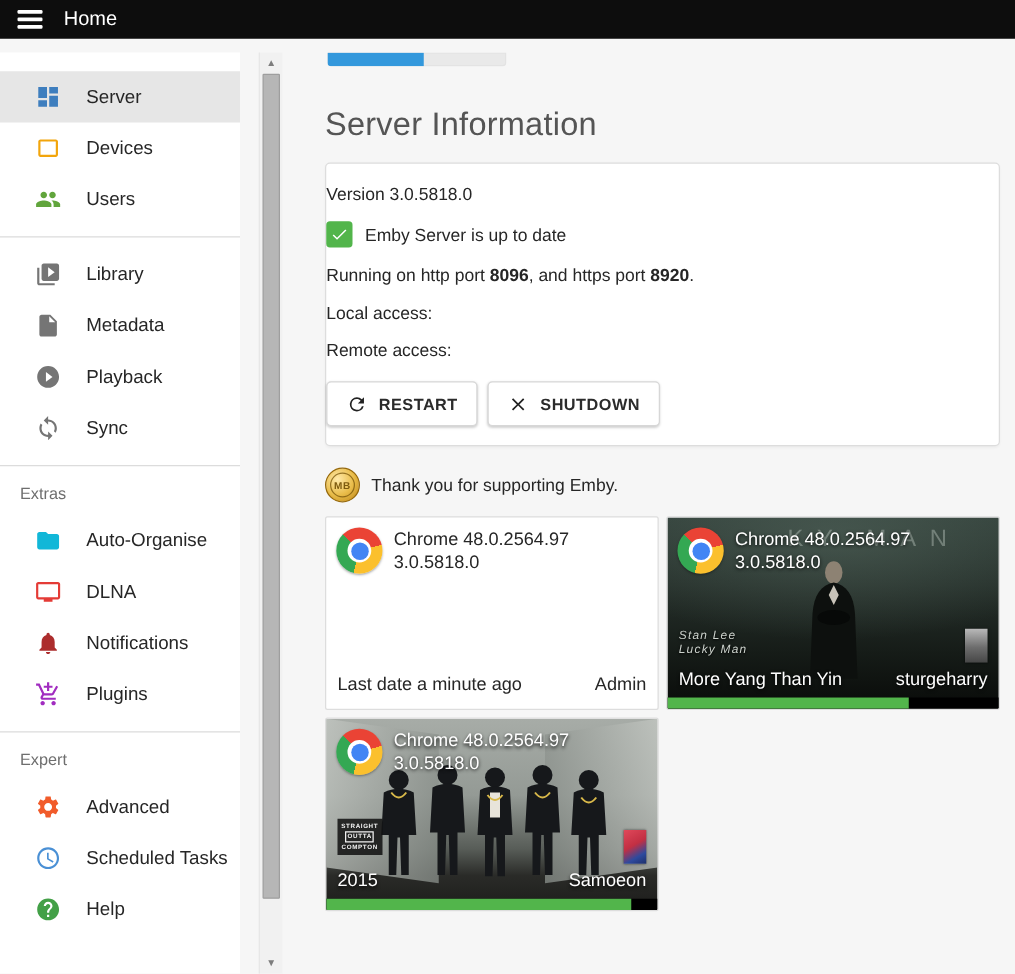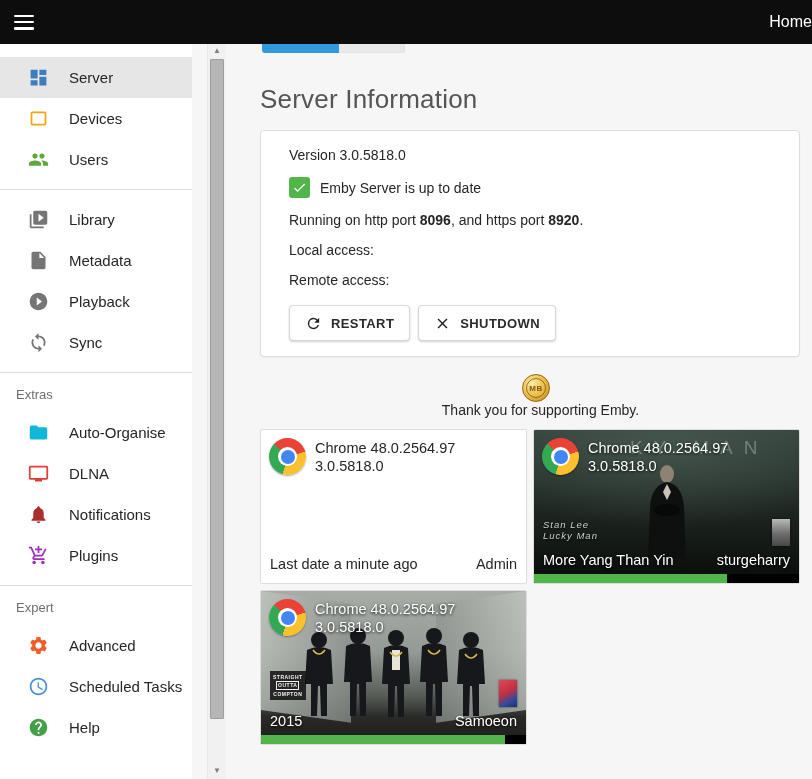--- a/index.html
+++ b/index.html
@@ -1,20 +1,20 @@
 <!DOCTYPE html>
 <html><head>
 <meta charset="utf-8">
 <style>
   * { box-sizing: border-box; margin: 0; padding: 0; }
   html,body { width: 812px; height: 779px; overflow: hidden; }
   body { font-family: "Liberation Sans", sans-serif; background: #f6f6f6; position: relative; color: #262626; }
 
   
-  .topbar { position: absolute; top:0; left:0; right:0; height:44px; background:#0d0d0d; display:flex; align-items:center; z-index:30;justify-content:space-between; }
+  .topbar { position: absolute; top:0; left:0; right:0; height:31px; background:#0d0d0d; display:flex; align-items:center; z-index:30; }
   .hamburger { width:20px; height:15px; margin-left:14px; display:flex; flex-direction:column; justify-content:space-between; cursor:pointer; }
   .hamburger span { display:block; height:2.6px; background:#fff; border-radius:1px; }
   .topbar-title { color:#fff; font-size:16px; margin-left:17px; }
 
   
   .sidebar { position:absolute; top:42px; left:0; width:192px; bottom:0; background:#fff; padding-top:15px; overflow:hidden; }
   .nav-item { height:41px; display:flex; align-items:center; padding-left:28px; cursor:pointer; }
   .nav-item.selected { background:#e6e6e6; }
   .nav-item svg { width:21px; height:21px; flex:0 0 21px; }
   .nav-label { margin-left:20px; font-size:15px; color:#262626; }
@@ -28,31 +28,31 @@
   .vscroll .arrow.down { bottom:0; }
   .vscroll .thumb { position:absolute; left:2px; right:2px; top:17px; bottom:60px; background:#b6b6b6; border:1px solid #9e9e9e; border-radius:1px; }
 
   
   .content { position:absolute; left:226px; top:42px; right:0; bottom:0; padding-left:34px; overflow:hidden; }
   .top-progress { margin-left:2px; width:143px; height:11px; background:#e9e9e9; border-radius:0 0 3px 3px; overflow:hidden; box-shadow:0 0 0 1px #e3e3e3 inset; }
   .top-progress .fill { height:100%; background:#3398dc; }
 
   h1.page-h { font-size:26px; font-weight:400; color:#555; margin:31px 0 15px; letter-spacing:.2px; }
 
-  .info-card { width:540px; background:#fff; border:1px solid #ddd; border-radius:4px; padding:2px 28px 15px; box-shadow:0 1px 2px rgba(0,0,0,.04); }
+  .info-card { width:540px; background:#fff; border:1px solid #ddd; border-radius:4px; padding:2px 0 15px; box-shadow:0 1px 2px rgba(0,0,0,.04); }
   .info-card p { font-size:14px; margin-top:14px; color:#262626; }
   .check-row { display:flex; align-items:center; margin-top:14px; }
   .check-box { width:21px; height:21px; background:#52b54b; border-radius:3px; display:flex; align-items:center; justify-content:center; flex:0 0 21px; }
   .check-box svg { width:15px; height:15px; }
   .check-row span { margin-left:10px; font-size:14px; }
   .btn-row { display:flex; gap:8px; margin-top:17px; }
   .btn { display:inline-flex; align-items:center; gap:9px; background:#fff; border:1px solid #d7d7d7; border-radius:4px; padding:0 15px; height:36px; font-size:13px; font-weight:700; color:#2b2b2b; letter-spacing:.4px; box-shadow:0 1px 2px rgba(0,0,0,.18); cursor:pointer; font-family:"Liberation Sans",sans-serif; }
   .btn svg { width:17px; height:17px; }
 
-  .supporter { display:flex; align-items:center; margin-top:17px;flex-direction:column; }
+  .supporter { display:flex; align-items:center; margin-top:17px; }
   .coin { width:28px; height:28px; border-radius:50%; background:radial-gradient(circle at 35% 32%, #ffe9a8, #e9bc49 52%, #bb8315); border:1px solid #96690c; position:relative; display:flex; align-items:center; justify-content:center; flex:0 0 28px; }
   .coin::before { content:""; position:absolute; inset:3px; border:1px solid rgba(120,85,10,.75); border-radius:50%; }
   .coin-text { font-size:8px; font-weight:700; color:#7d5a0e; letter-spacing:.5px; }
   .supporter span.msg { margin-left:9px; font-size:14px; }
 
   
   .devices-grid { width:540px; display:flex; flex-wrap:wrap; gap:6px; margin-top:11px; }
   .device-card { width:267px; height:155px; background:#fff; border:1px solid #ddd; border-radius:2px; position:relative; overflow:hidden; }
   .dev-head { position:absolute; top:8px; left:8px; display:flex; gap:9px; z-index:5; }
   .dev-head .lines { font-size:14.5px; line-height:18px; color:#262626; padding-top:1px; }

